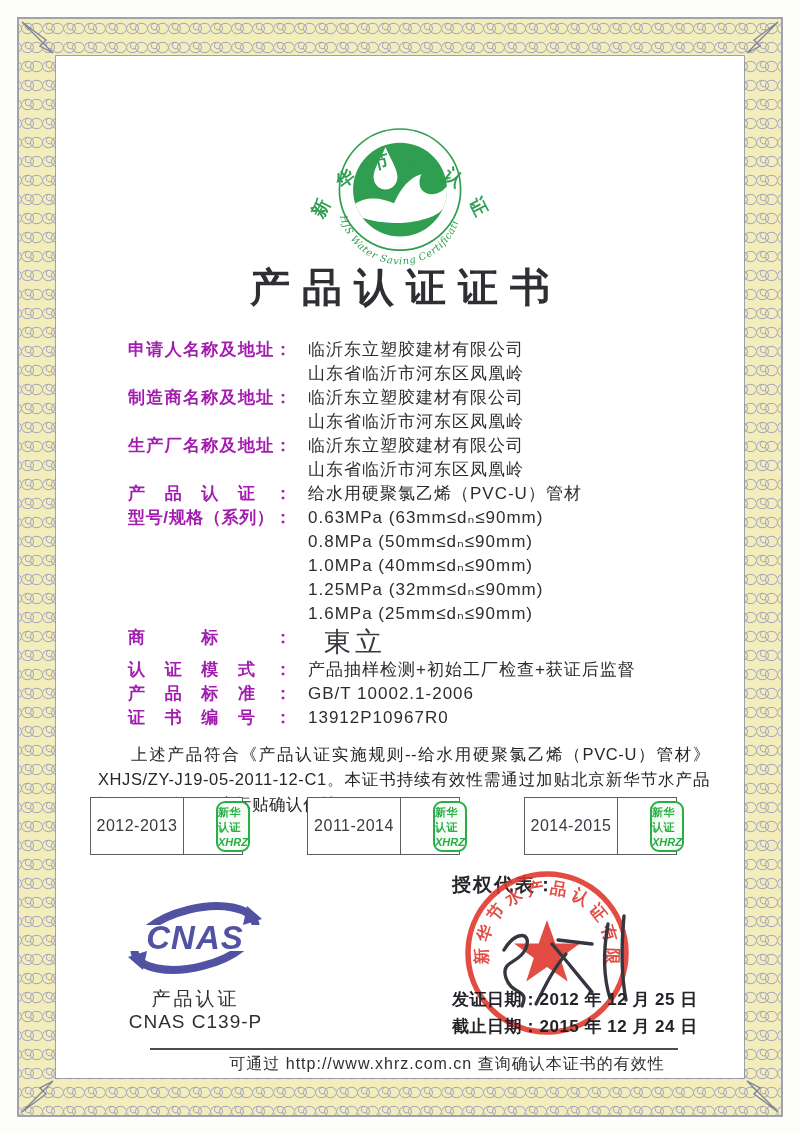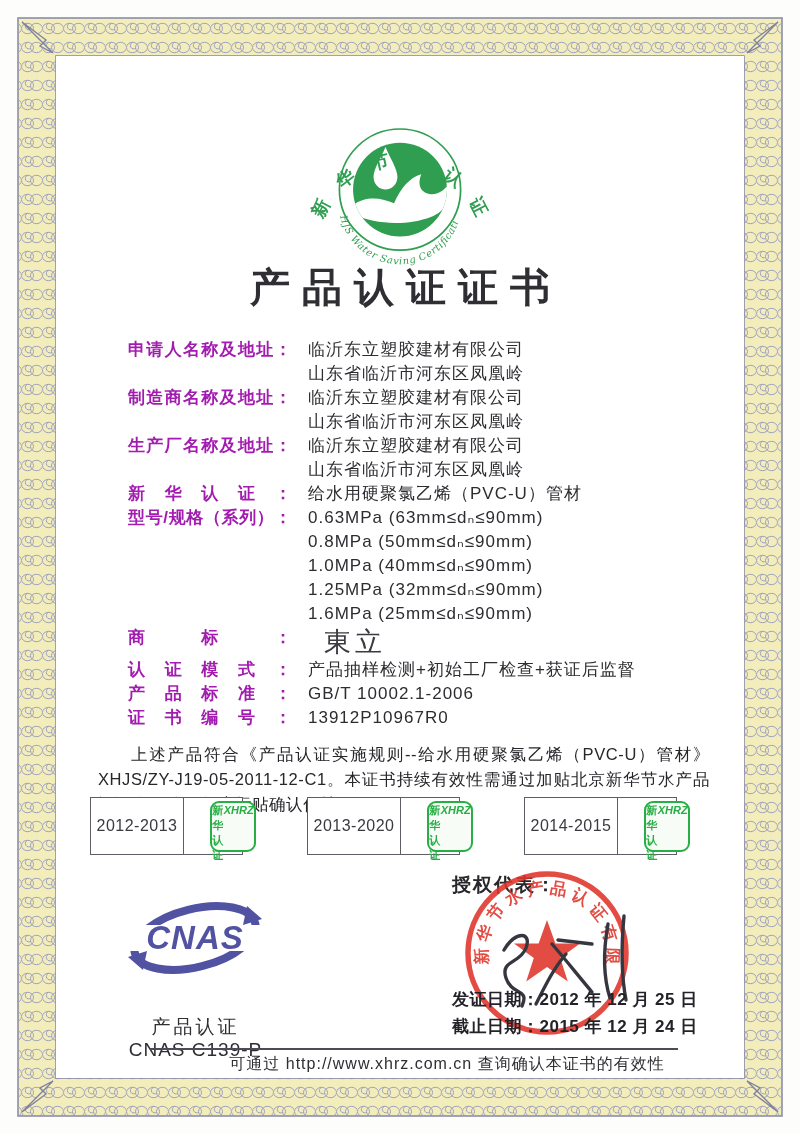--- a/index.html
+++ b/index.html
@@ -36,26 +36,26 @@
   .ybox .yr{
     flex:1;display:flex;align-items:center;justify-content:center;
     font-size:16px;letter-spacing:0.5px;color:#3a3a40;
   }
   .ybox .bcell{
     width:58px;flex:none;border-left:1.6px solid #5d5d66;
     display:flex;align-items:center;justify-content:center;
   }
   .badge{
     width:46px;height:47px;border:2.6px solid #27ae45;border-radius:9px;
-    background:#f7fdf6;display:flex;align-items:flex-start;justify-content:center;margin-left:40px;
+    background:#f7fdf6;display:flex;flex-direction:column;align-items:flex-start;justify-content:center;margin-left:40px;
   }
   .badge .b1{font-size:11px;font-weight:700;color:#27ae45;letter-spacing:0.5px;}
   .badge .b2{font-size:11px;font-weight:700;font-style:italic;color:#27ae45;margin-top:1px;}
   
-  .cnas-captions{left:118px;width:155px;text-align:center;margin-top:28px;}
+  .cnas-captions{left:118px;width:155px;text-align:center;}
   .cnas-cap1{top:986px;font-size:19px;letter-spacing:3px;color:#2e2e33;}
   .cnas-cap2{top:1011px;font-size:19px;letter-spacing:1px;color:#2e2e33;}
   .auth-label{left:452px;top:872px;font-size:19px;font-weight:600;letter-spacing:2px;color:#26262b;}
   .dateline{left:452px;font-size:17px;font-weight:600;letter-spacing:0.5px;color:#222228;}
   .d1{top:988px;} .d2{top:1015px;}
   .footer-rule{left:150px;top:1048px;width:528px;border-top:2px solid #4c4c58;}
   .footer-text{left:0;top:1054px;width:800px;text-align:center;font-size:16px;font-weight:500;letter-spacing:1px;color:#2e2e33;margin-left:47px;}
   svg text{font-family:"Liberation Sans","DejaVu Sans",sans-serif;}
 </style>
 </head>
@@ -127,21 +127,21 @@
     </div>
   </div>
   <div class="frow">
     <div class="flabel">生产厂名称及地址：</div>
     <div class="fvals">
       <div>临沂东立塑胶建材有限公司</div>
       <div>山东省临沂市河东区凤凰岭</div>
     </div>
   </div>
   <div class="frow">
-    <div class="flabel">新华认证：</div>
+    <div class="flabel">产品认证：</div>
     <div class="fvals">
       <div>给水用硬聚氯乙烯（PVC-U）管材</div>
     </div>
   </div>
   <div class="frow">
     <div class="flabel">型号/规格（系列）：</div>
     <div class="fvals">
       <div>0.63MPa (63mm≤dₙ≤90mm)</div>
       <div>0.8MPa (50mm≤dₙ≤90mm)</div>
       <div>1.0MPa (40mm≤dₙ≤90mm)</div>
@@ -171,21 +171,21 @@
 <div class="abs ybox" style="left:90px;">
   <div class="yr">2012-2013</div>
   <div class="bcell">
     <div class="badge">
       <div class="b1">新华认证</div>
       <div class="b2">XHRZ</div>
     </div>
   </div>
 </div>
 <div class="abs ybox" style="left:307px;">
-  <div class="yr">2013-2020</div>
+  <div class="yr">2011-2014</div>
   <div class="bcell">
     <div class="badge">
       <div class="b1">新华认证</div>
       <div class="b2">XHRZ</div>
     </div>
   </div>
 </div>
 <div class="abs ybox" style="left:524px;">
   <div class="yr">2014-2015</div>
   <div class="bcell">

